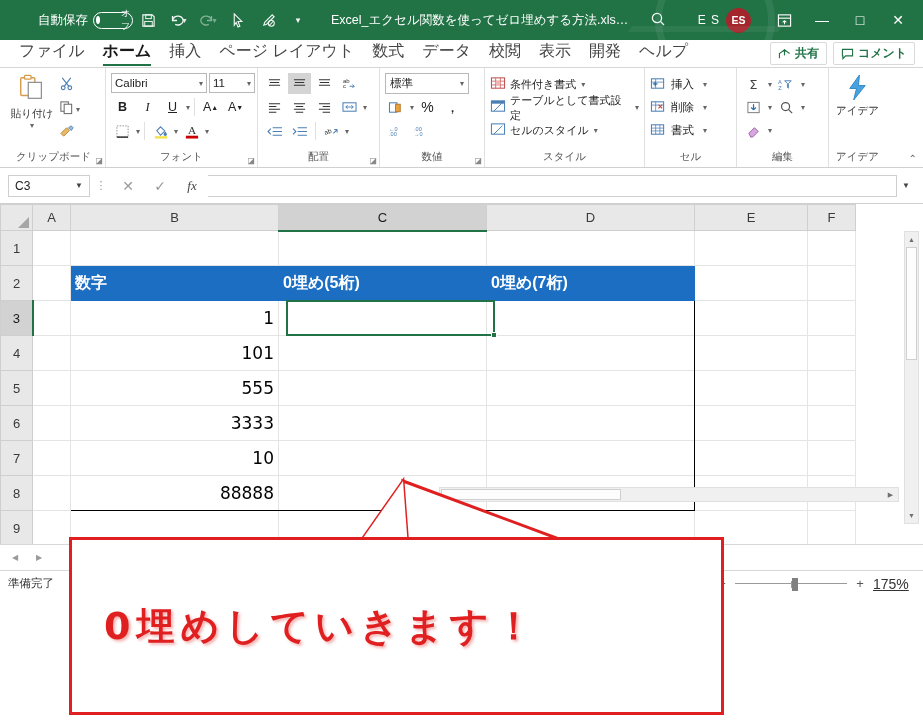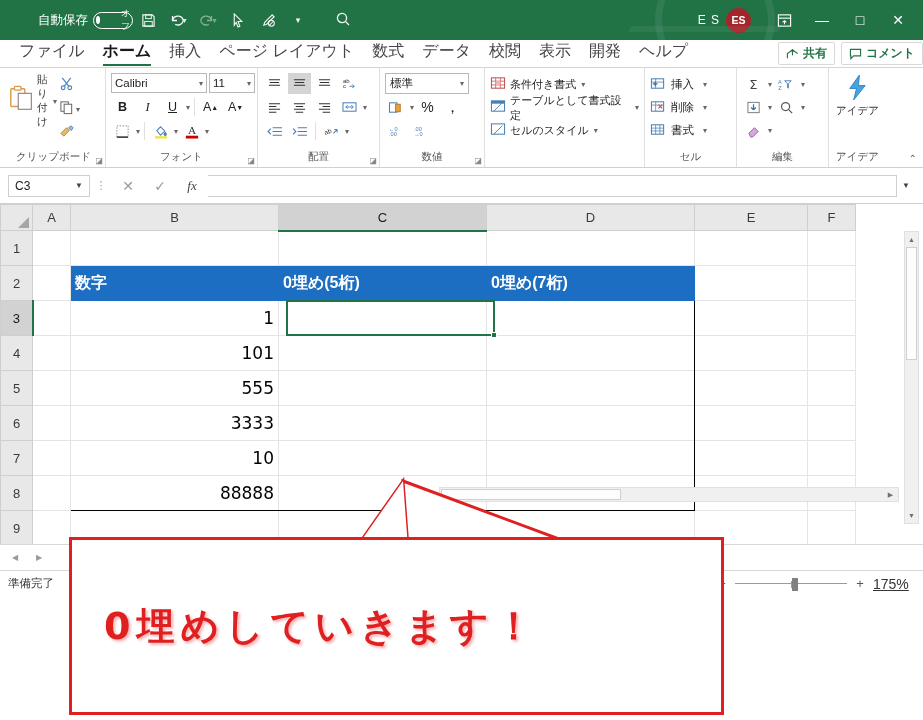--- a/index.html
+++ b/index.html
@@ -63,42 +63,42 @@
   }
   .tab{
     font-size:16px; color:#444444; padding:3px 9px 5px 9px; white-space:nowrap;
     position:relative;
   }
   .tab.active{ color:#1a1a1a; font-weight:bold;margin-top:28px; }
   .tab.active::after{
     content:""; position:absolute; left:9px; right:9px; bottom:1px;
     height:2.5px; background:#217346;
   }
-  .tabsrow .rightbtns{ margin-left:auto; display:flex; gap:6px; padding-bottom:2px; }
+  .tabsrow .rightbtns{ margin-left:auto; display:flex; gap:6px; padding-right:8px; padding-bottom:2px; }
   .rbtn{
     display:flex; align-items:center; gap:4px; font-size:12px; color:#217346;
     font-weight:bold; border:1px solid #d9d9d9; border-radius:2px; padding:2px 7px; background:#fff;
   }
   .rbtn svg{ display:block; }
 
   
   .ribbon{
     height:100px; background:#ffffff; display:flex; align-items:stretch;
     border-bottom:1px solid #d0d0d0; position:relative; padding-left:2px;
   }
   .rgroup{ display:flex; flex-direction:column; position:relative; padding:3px 5px 0 5px; }
   .rgroup + .rgroup{ border-left:1px solid #e0e0e0; }
   .rgbody{ flex:1 1 auto; display:flex; align-items:flex-start; }
   .rglabel{
     text-align:center; font-size:10.5px; color:#555; padding:1px 0 3px 0; position:relative;
   }
   .dlg{ position:absolute; right:2px; bottom:2px; font-size:8px; color:#888; }
 
   
-  .paste-col{ display:flex; flex-direction:row; align-items:center; width:50px; padding-top:2px; }
+  .paste-col{ display:flex; flex-direction:column; align-items:center; width:50px; padding-top:2px; }
   .paste-lbl{ font-size:10.5px; color:#333; margin-top:0px; }
   .clip-right{ display:flex; flex-direction:column; gap:1px; padding-top:3px; }
   .miniicon{ display:flex; align-items:center; gap:2px; height:23px; padding:0 2px; }
   .cv{ font-size:8px; color:#666; }
 
   
   .fontgrp{ width:auto; }
   .frow{ display:flex; align-items:center; gap:2px; height:24px; }
   .ffield{
     border:1px solid #b8b8b8; height:20px; width:96px; background:#fff;
@@ -297,20 +297,21 @@
     <svg width="15" height="15" viewBox="0 0 16 16">
         <path d="M12 2l2 2-8 8-3 1 1-3z" fill="none" stroke="#fff" stroke-width="1.2"></path>
         <circle cx="11" cy="11" r="3.2" fill="none" stroke="#fff" stroke-width="1.1"></circle>
         <path d="M8.8 13.2L13.2 8.8" stroke="#fff" stroke-width="1.1"></path>
       </svg>
   </div>
   <div class="tb-icon">
     <span style="font-size:9px;">▾</span>
   </div>
 
+  <div class="tb-title">Excel_エクセル関数を使ってゼロ埋めする方法.xls…</div>
 
   <div class="tb-search">
     <svg width="16" height="16" viewBox="0 0 16 16">
         <circle cx="7" cy="7" r="4.6" fill="none" stroke="#fff" stroke-width="1.3"></circle>
         <path d="M10.4 10.4L14 14" stroke="#fff" stroke-width="1.3"></path>
       </svg>
   </div>
 
   <div class="tb-spacer"></div>
 
@@ -610,20 +611,21 @@
         <span>
           <svg width="16" height="15" viewBox="0 0 17 16">
               <rect x="1.5" y="2" width="14" height="11" fill="none" stroke="#4a7fb5" stroke-width="1.1"></rect>
               <path d="M4 13l9-9" stroke="#4a7fb5" stroke-width="1"></path>
             </svg>
         </span>
         <span>セルのスタイル</span>
         <span class="cv">▾</span>
       </div>
     </div>
+    <div class="rglabel">スタイル</div>
   </div>
 
   <div class="rgroup" style="width:92px;">
     <div class="rgbody" style="flex-direction:column;padding-top:2px;">
       <div class="crow">
         <span>
           <svg width="16" height="15" viewBox="0 0 17 16">
               <rect x="1.5" y="3" width="13" height="10" fill="none" stroke="#4a7fb5" stroke-width="1.1"></rect>
               <path d="M1.5 6.5h13M6 3v10" stroke="#4a7fb5" stroke-width=".8"></path>
               <path d="M3 8.5h5m-2.5-2.5v5" stroke="#2d6ea8" stroke-width="1.3"></path>

